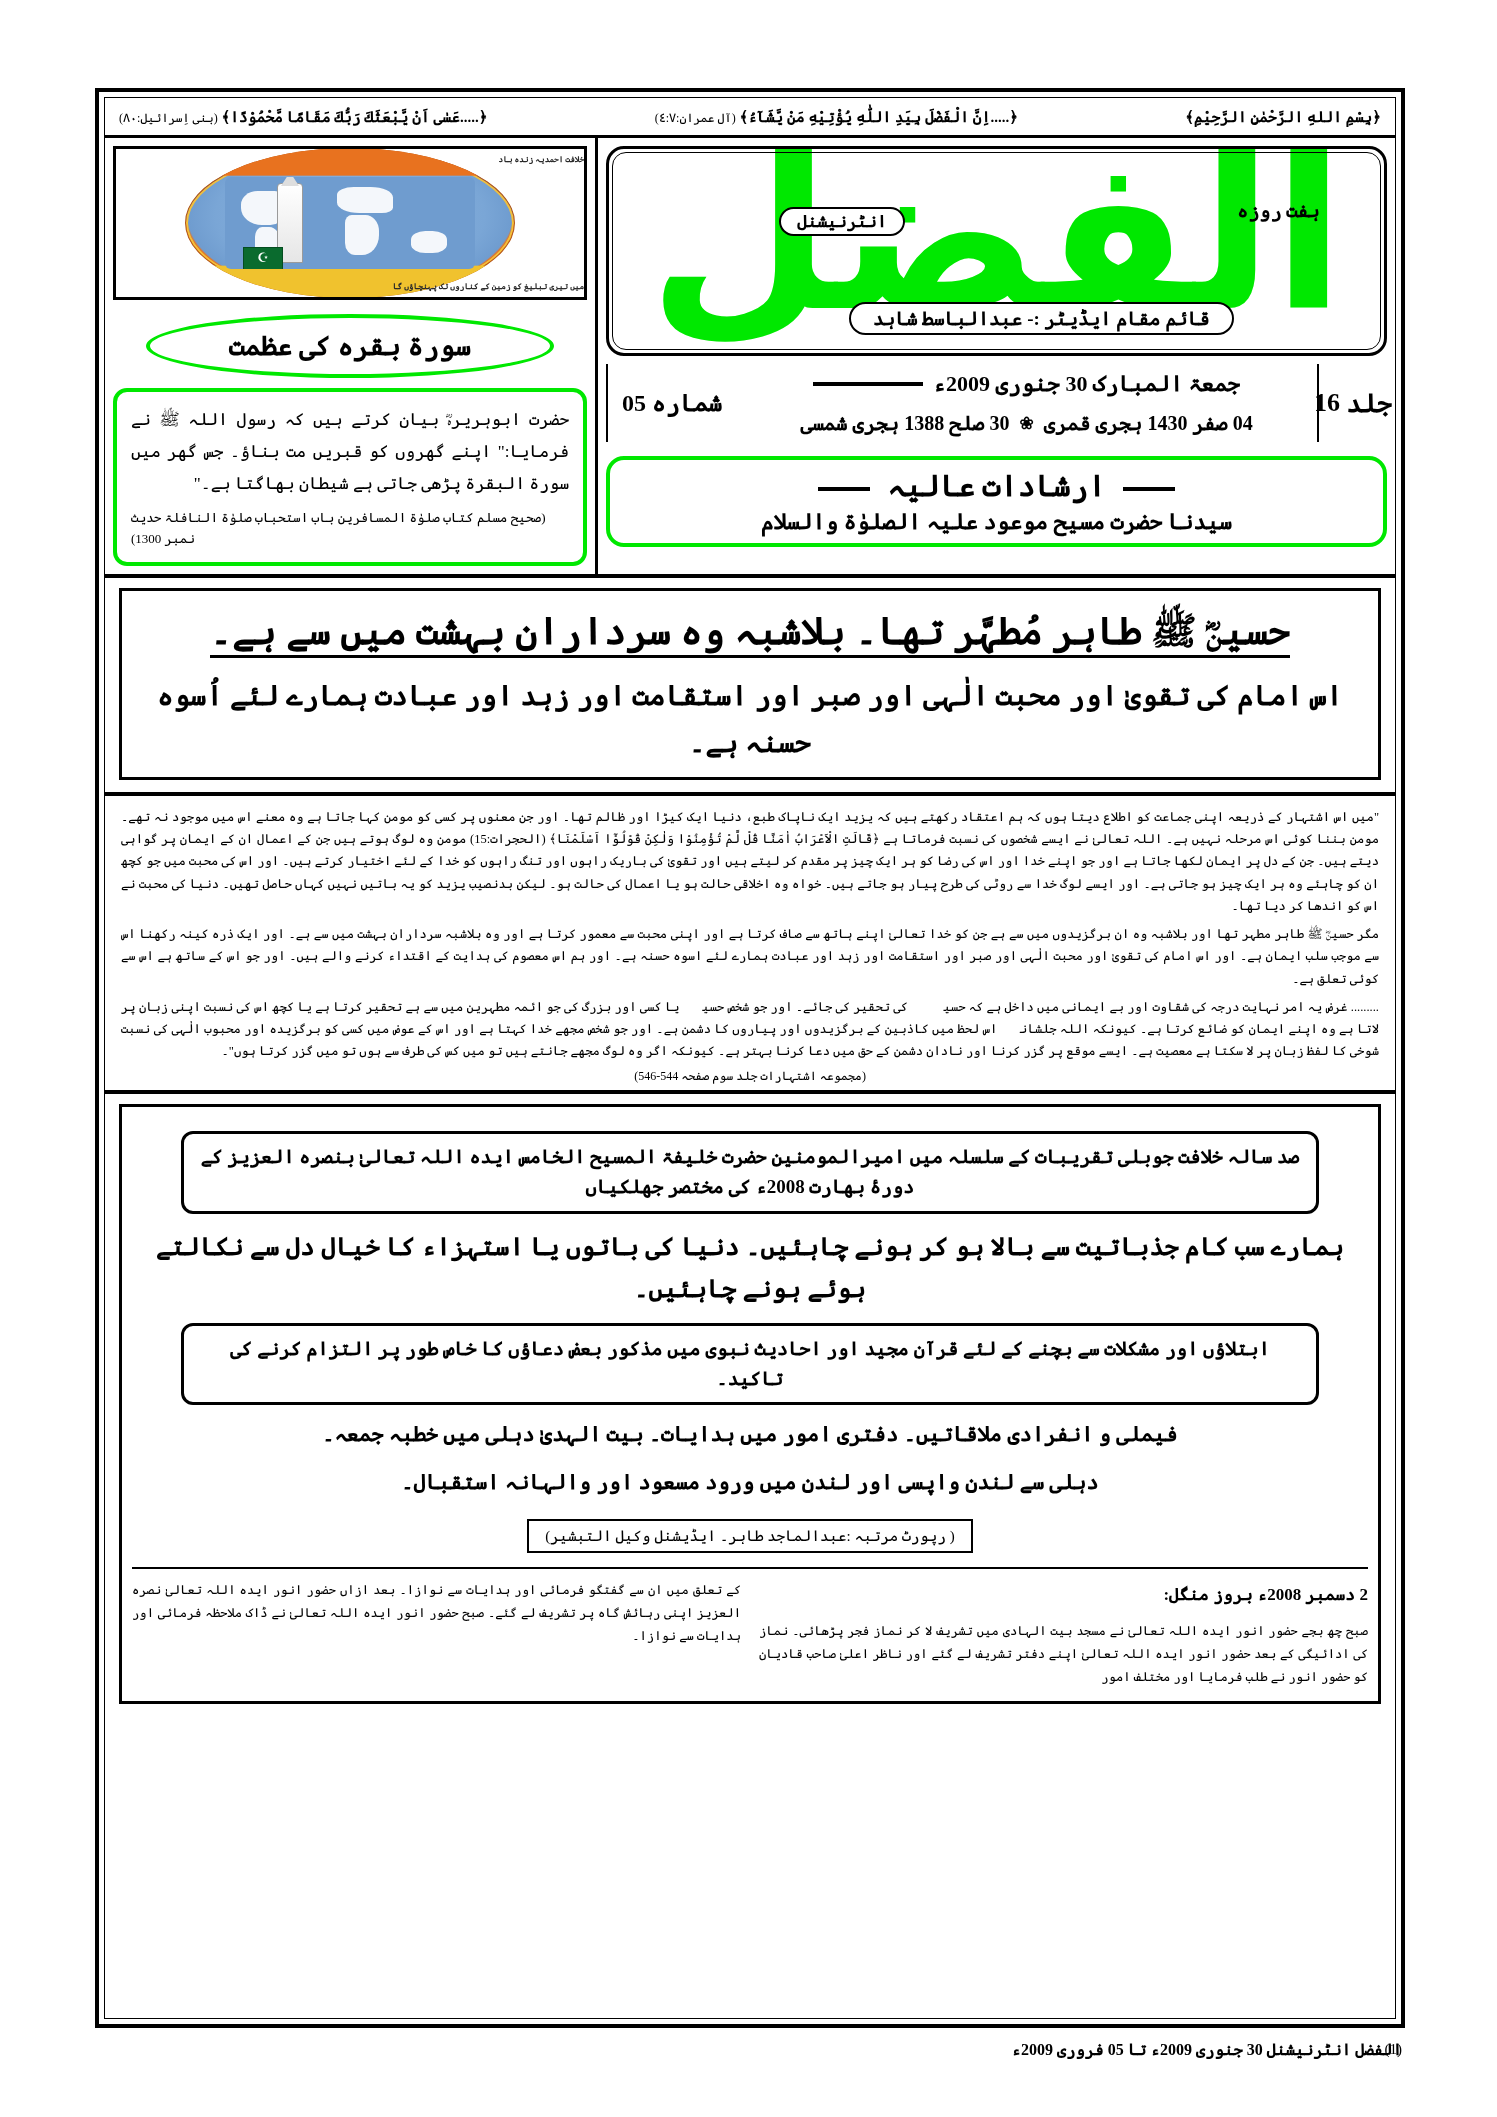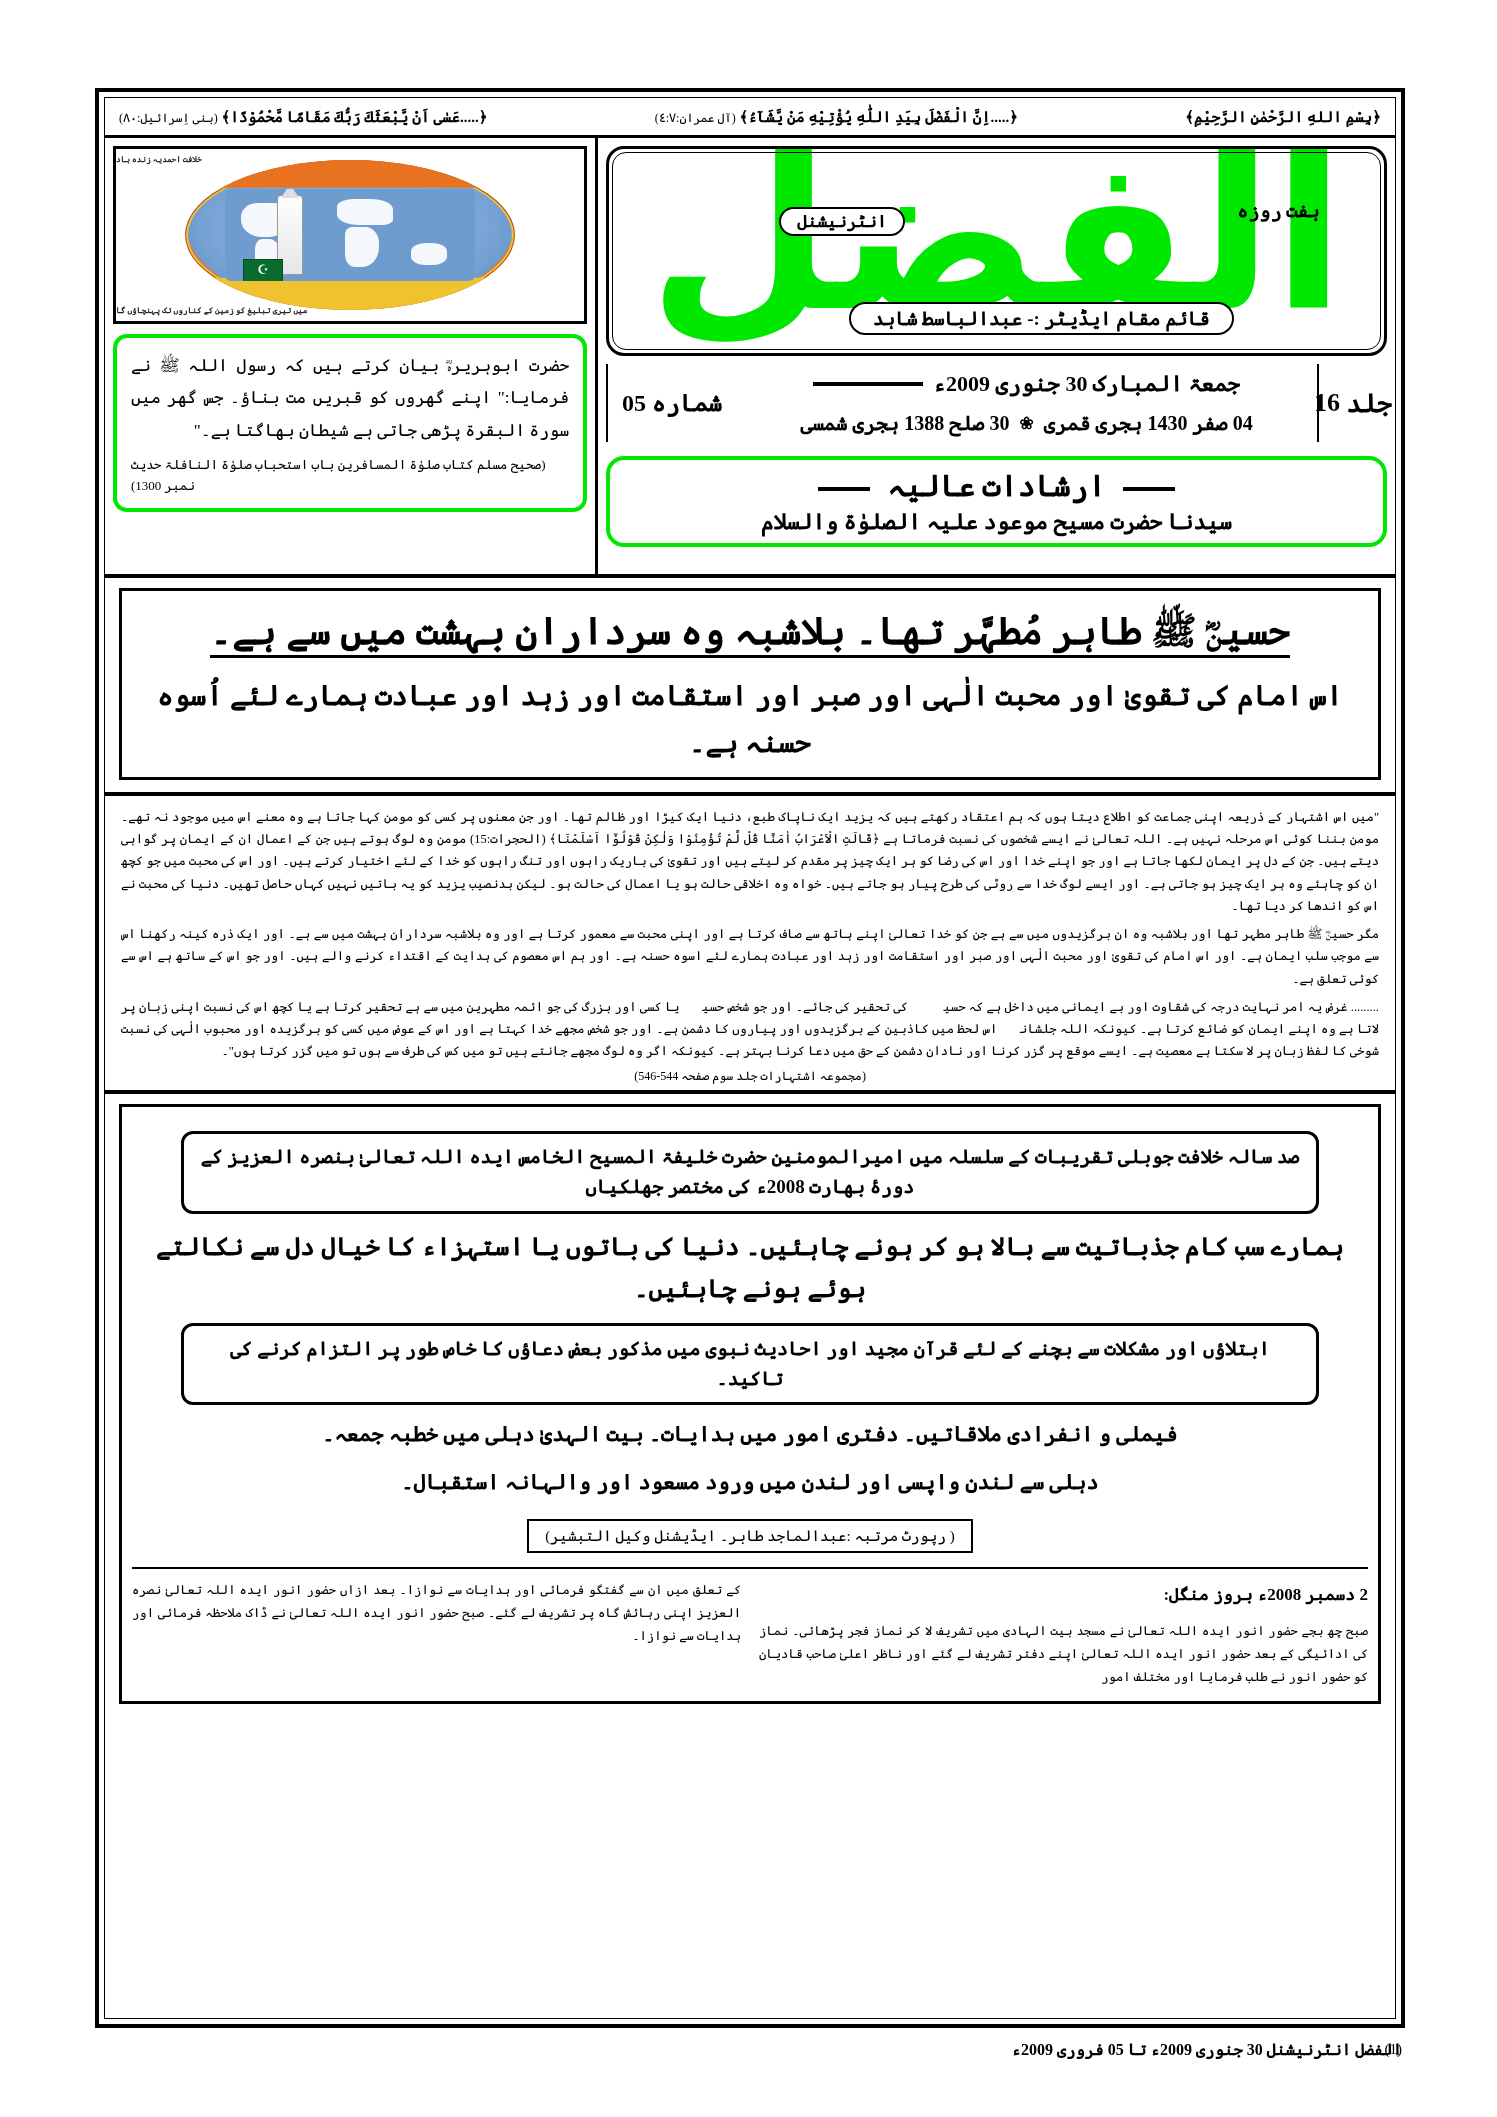--- a/index.html
+++ b/index.html
@@ -158,21 +158,21 @@
     position:absolute; left:52px; top:6px; width:26px; height:80px;
     background:linear-gradient(#fff,#e6e6e6);
     border:1px solid #9a9a9a;
     border-radius:4px 4px 0 0;
   }
   .minaret:before{
     content:""; position:absolute; left:50%; top:-12px; transform:translateX(-50%);
     width:0;height:0;border-left:9px solid transparent;border-right:9px solid transparent;border-bottom:14px solid #dedede;
   }
   .globe-text-top, .globe-text-bottom {
-    position:absolute; left:0; right:0; text-align:left;
+    position:absolute; left:0; right:0; text-align:right;
     font-size:8px; color:#2a2a2a; font-weight:bold;
   }
   .globe-text-top { top:6px; }
   .globe-text-bottom { bottom:6px; }
   .flagbox {
     position:absolute; left:18px; top:70px; width:40px; height:24px;
     background:#0a6b2e; border:1px solid #044d20;
   }
   .flagbox:after{ content:"☪"; position:absolute; left:50%; top:46%; transform:translate(-50%,-50%); color:#fff; font-size:13px;}
 
@@ -336,20 +336,21 @@
           <span class="cont c3"></span>
           <span class="cont c4"></span>
           <span class="cont c5"></span>
           <span class="minaret"></span>
           <span class="flagbox"></span>
         </div>
         <div class="globe-text-top">خلافت احمدیہ زندہ باد</div>
         <div class="globe-text-bottom">میں تیری تبلیغ کو زمین کے کناروں تک پہنچاؤں گا</div>
       </div>
 
+      <div class="surah-oval">سورۃ بقرہ کی عظمت</div>
 
       <div class="hadith-box">
         <span>حضرت ابوہریرہؓ بیان کرتے ہیں کہ رسول اللہ ﷺ نے فرمایا:" اپنے گھروں کو قبریں مت بناؤ۔ جس گھر میں سورۃ البقرۃ پڑھی جاتی ہے شیطان بھاگتا ہے۔"</span>
         <span class="src">(صحیح مسلم کتاب صلوٰۃ المسافرین باب استحباب صلوٰۃ النافلۃ حدیث نمبر 1300)</span>
       </div>
 
     </div>
   </div>
 
   <div class="headline-block">

